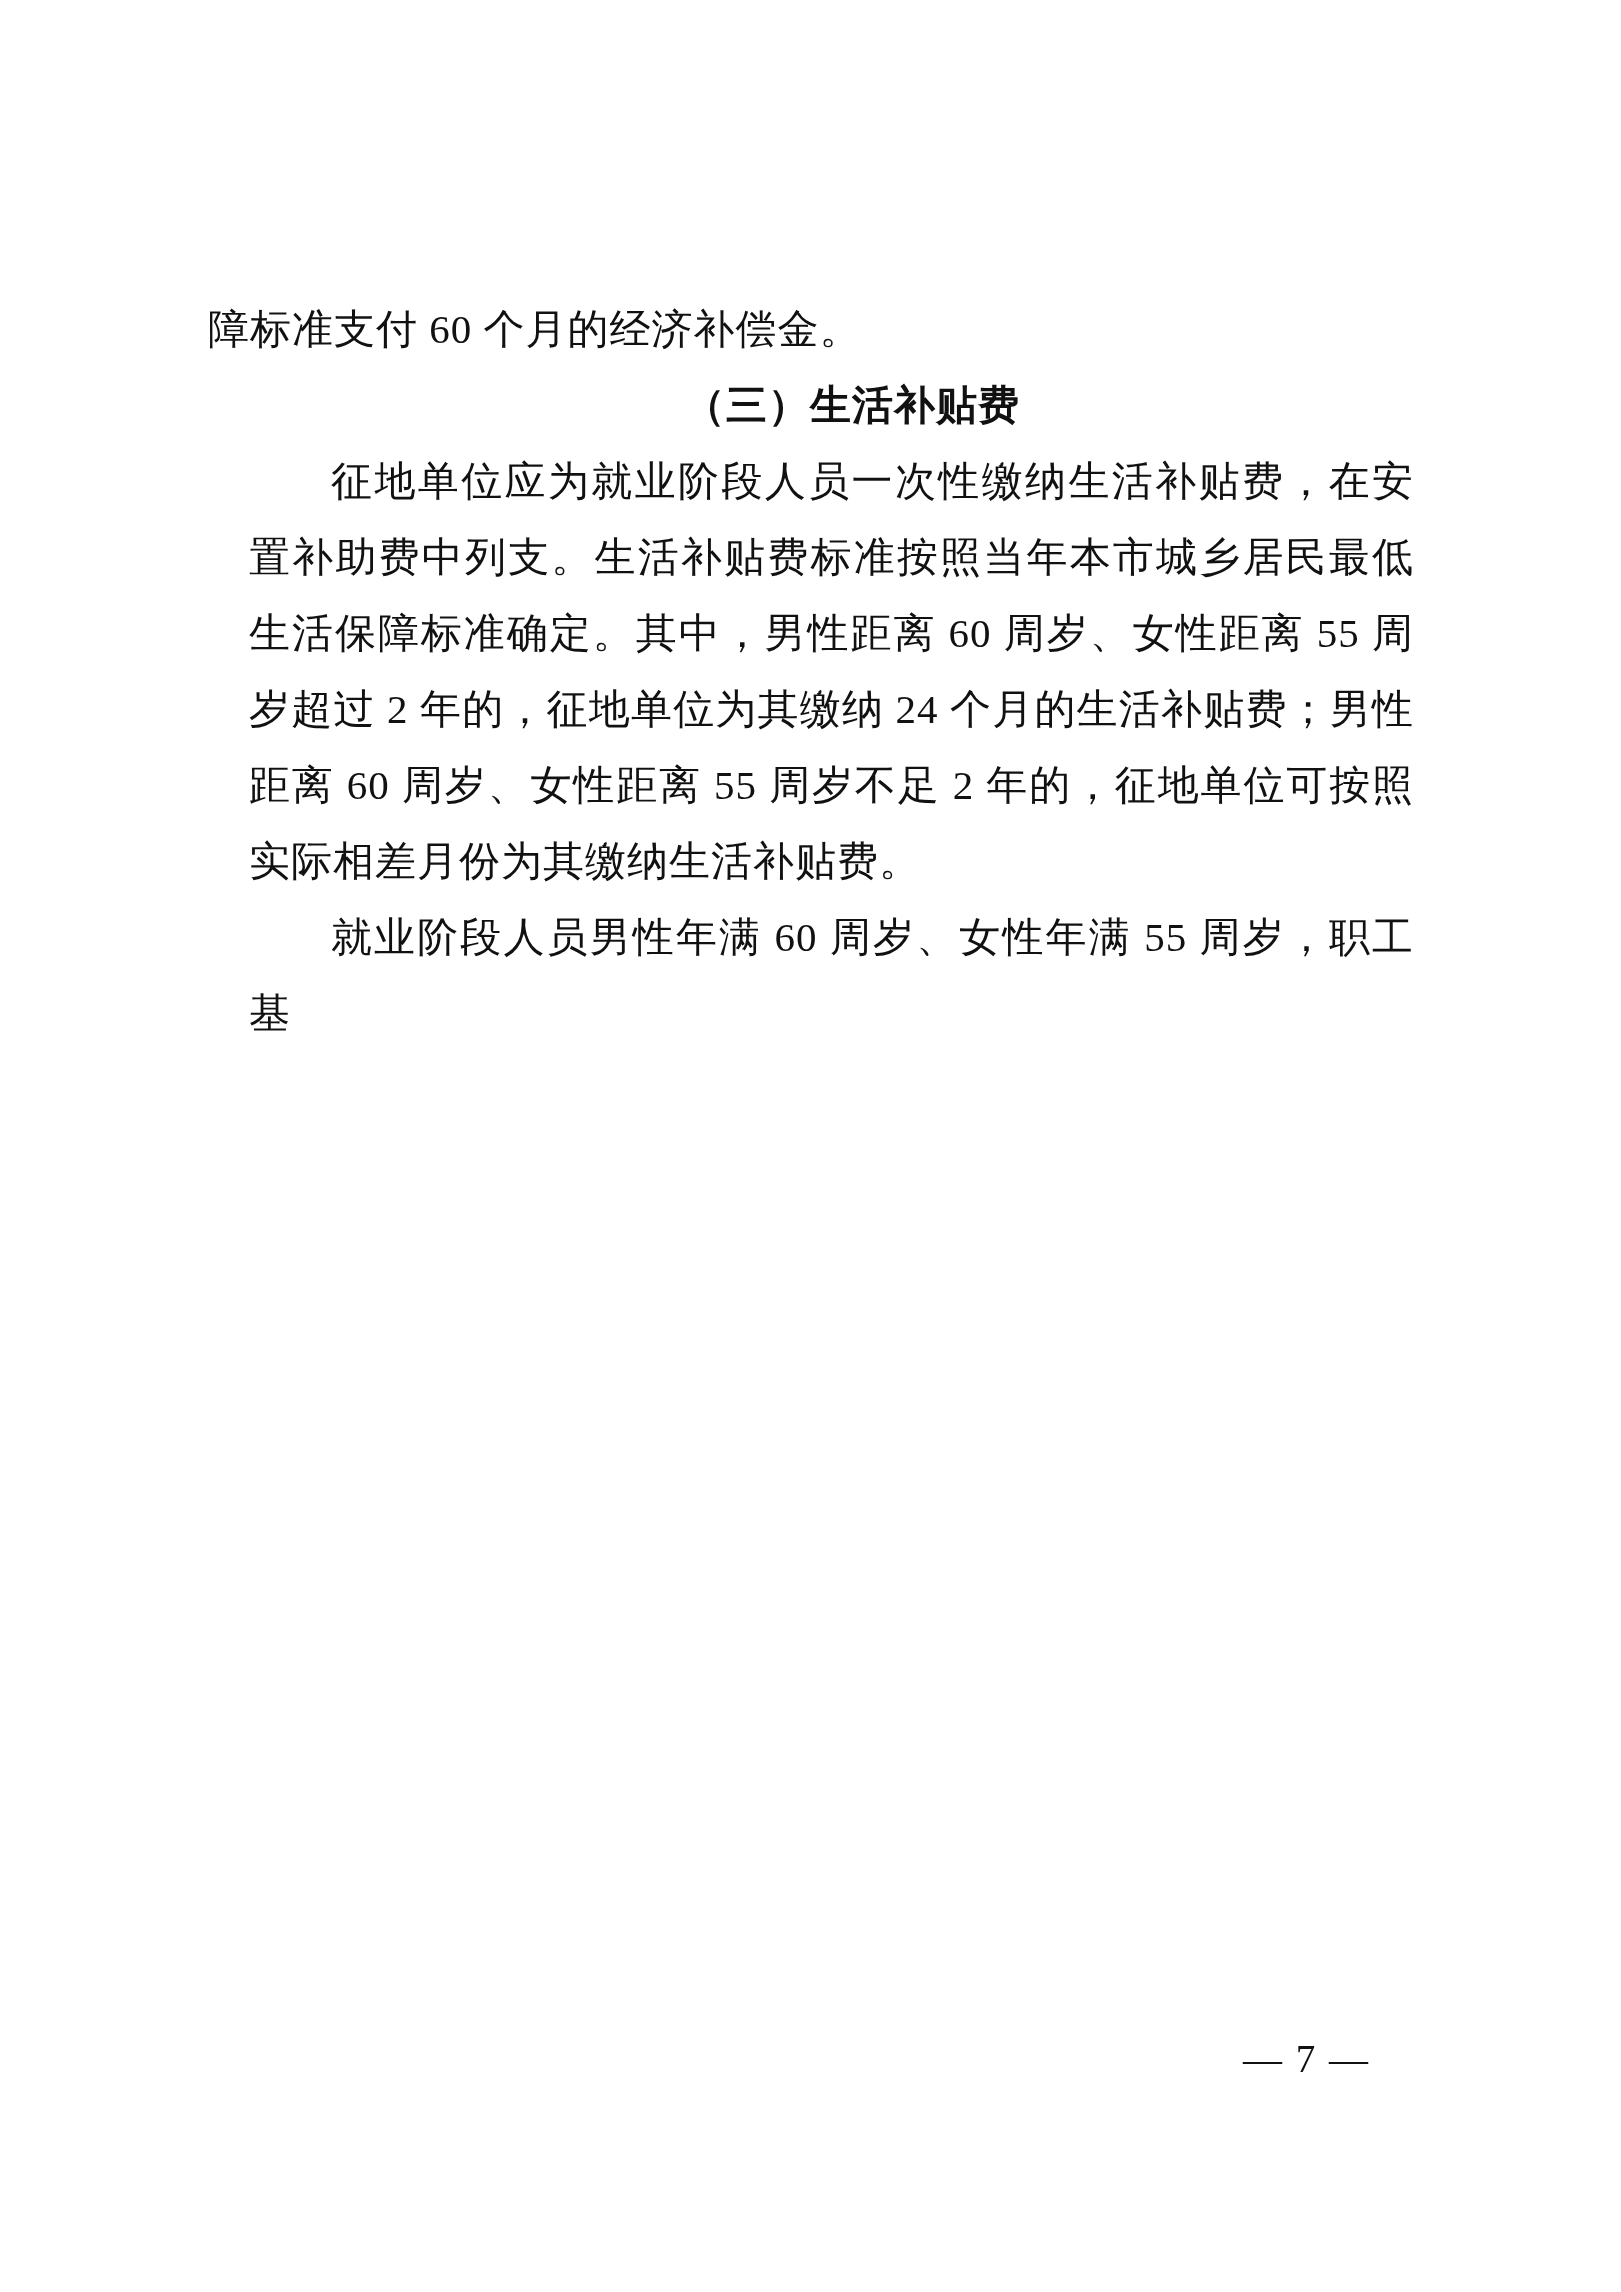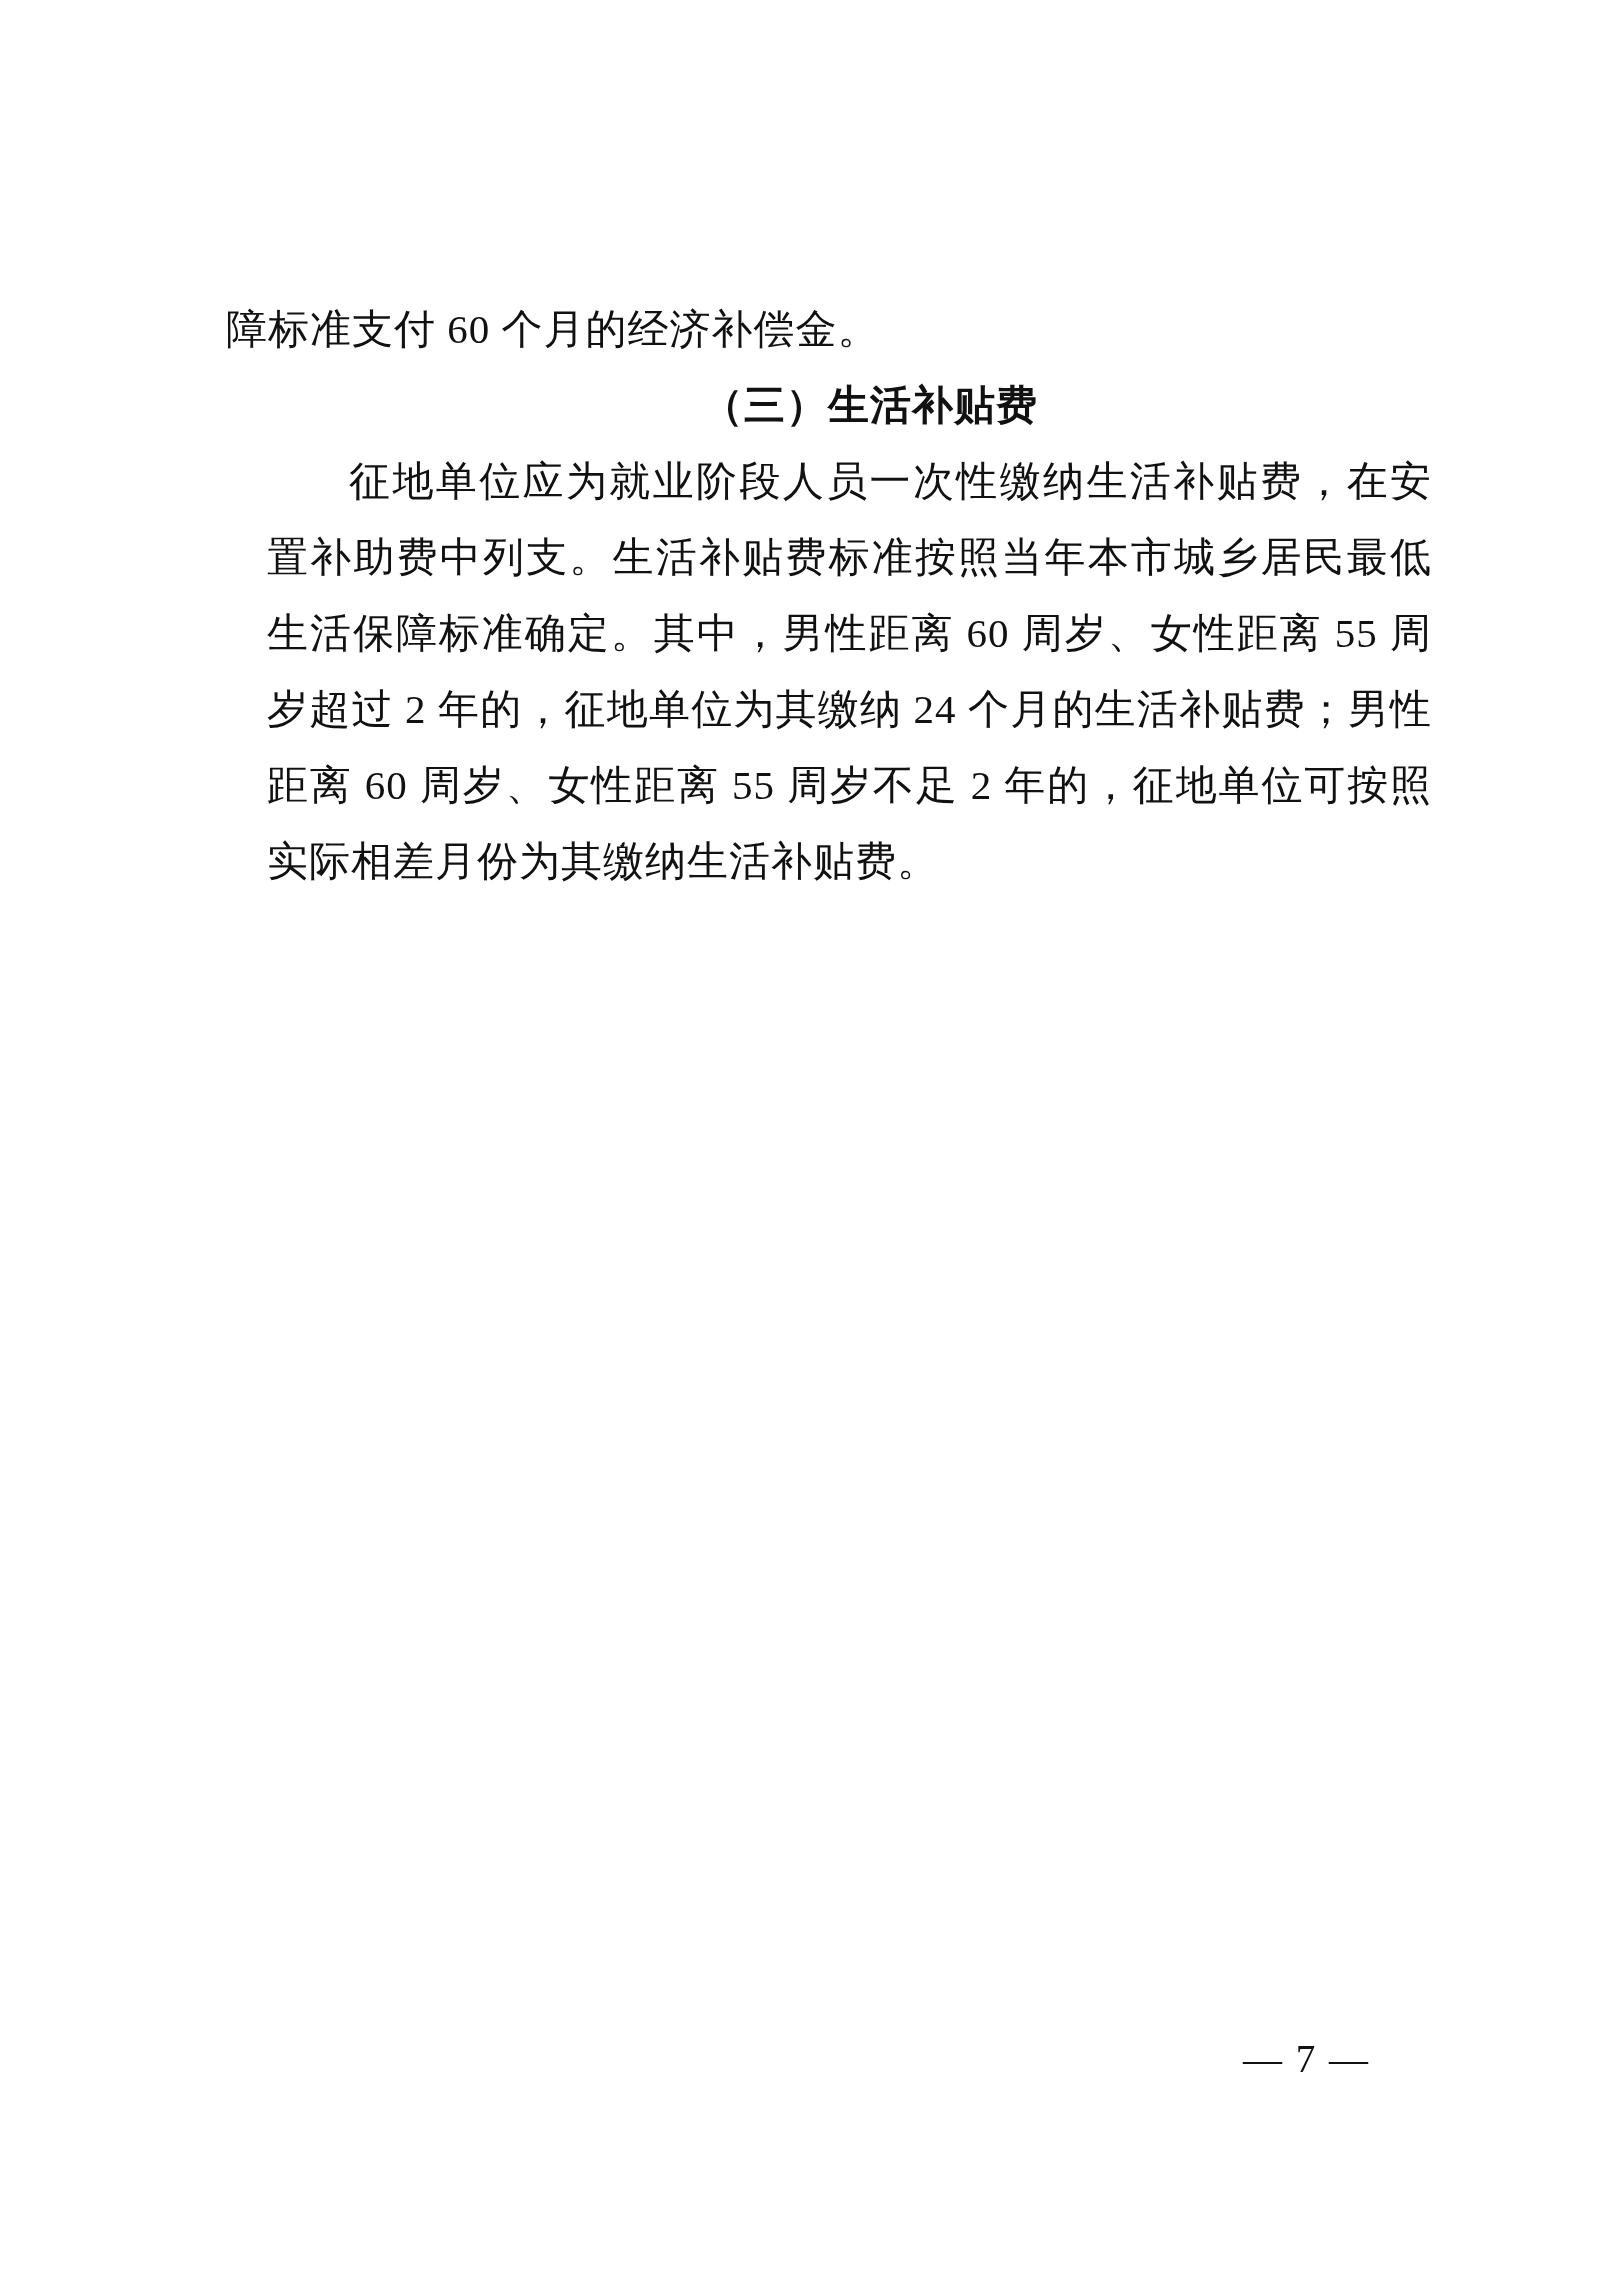--- a/index.html
+++ b/index.html
@@ -11,21 +11,21 @@
     position: relative;
     width: 1621px;
     height: 2293px;
     background: #ffffff;
     overflow: hidden;
     font-family: "Liberation Serif", "DejaVu Serif", serif;
     color: #111111;
   }
   .content {
     position: absolute;
-    left: 226px;
+    left: 208px;
     top: 291px;
     width: 1206px;
   }
   .content p {
     margin: 0;
     font-size: 41px;
     line-height: 76px;
     letter-spacing: 1px;
     text-align: justify;
     text-justify: inter-ideograph;
@@ -55,17 +55,18 @@
   }
 </style>
 </head>
 <body>
 
 <div class="page">
   <div class="content">
     <p class="cont">障标准支付 60 个月的经济补偿金。</p>
     <p class="heading">（三）生活补贴费</p>
     <p class="indent">征地单位应为就业阶段人员一次性缴纳生活补贴费，在安置补助费中列支。生活补贴费标准按照当年本市城乡居民最低生活保障标准确定。其中，男性距离 60 周岁、女性距离 55 周岁超过 2 年的，征地单位为其缴纳 24 个月的生活补贴费；男性距离 60 周岁、女性距离 55 周岁不足 2 年的，征地单位可按照实际相差月份为其缴纳生活补贴费。</p>
+    <p class="indent">就业阶段人员男性年满 60 周岁、女性年满 55 周岁，职工基</p>
   </div>
 
   <div class="footer">— 7 —</div>
 </div>
 
 
 </body></html>

